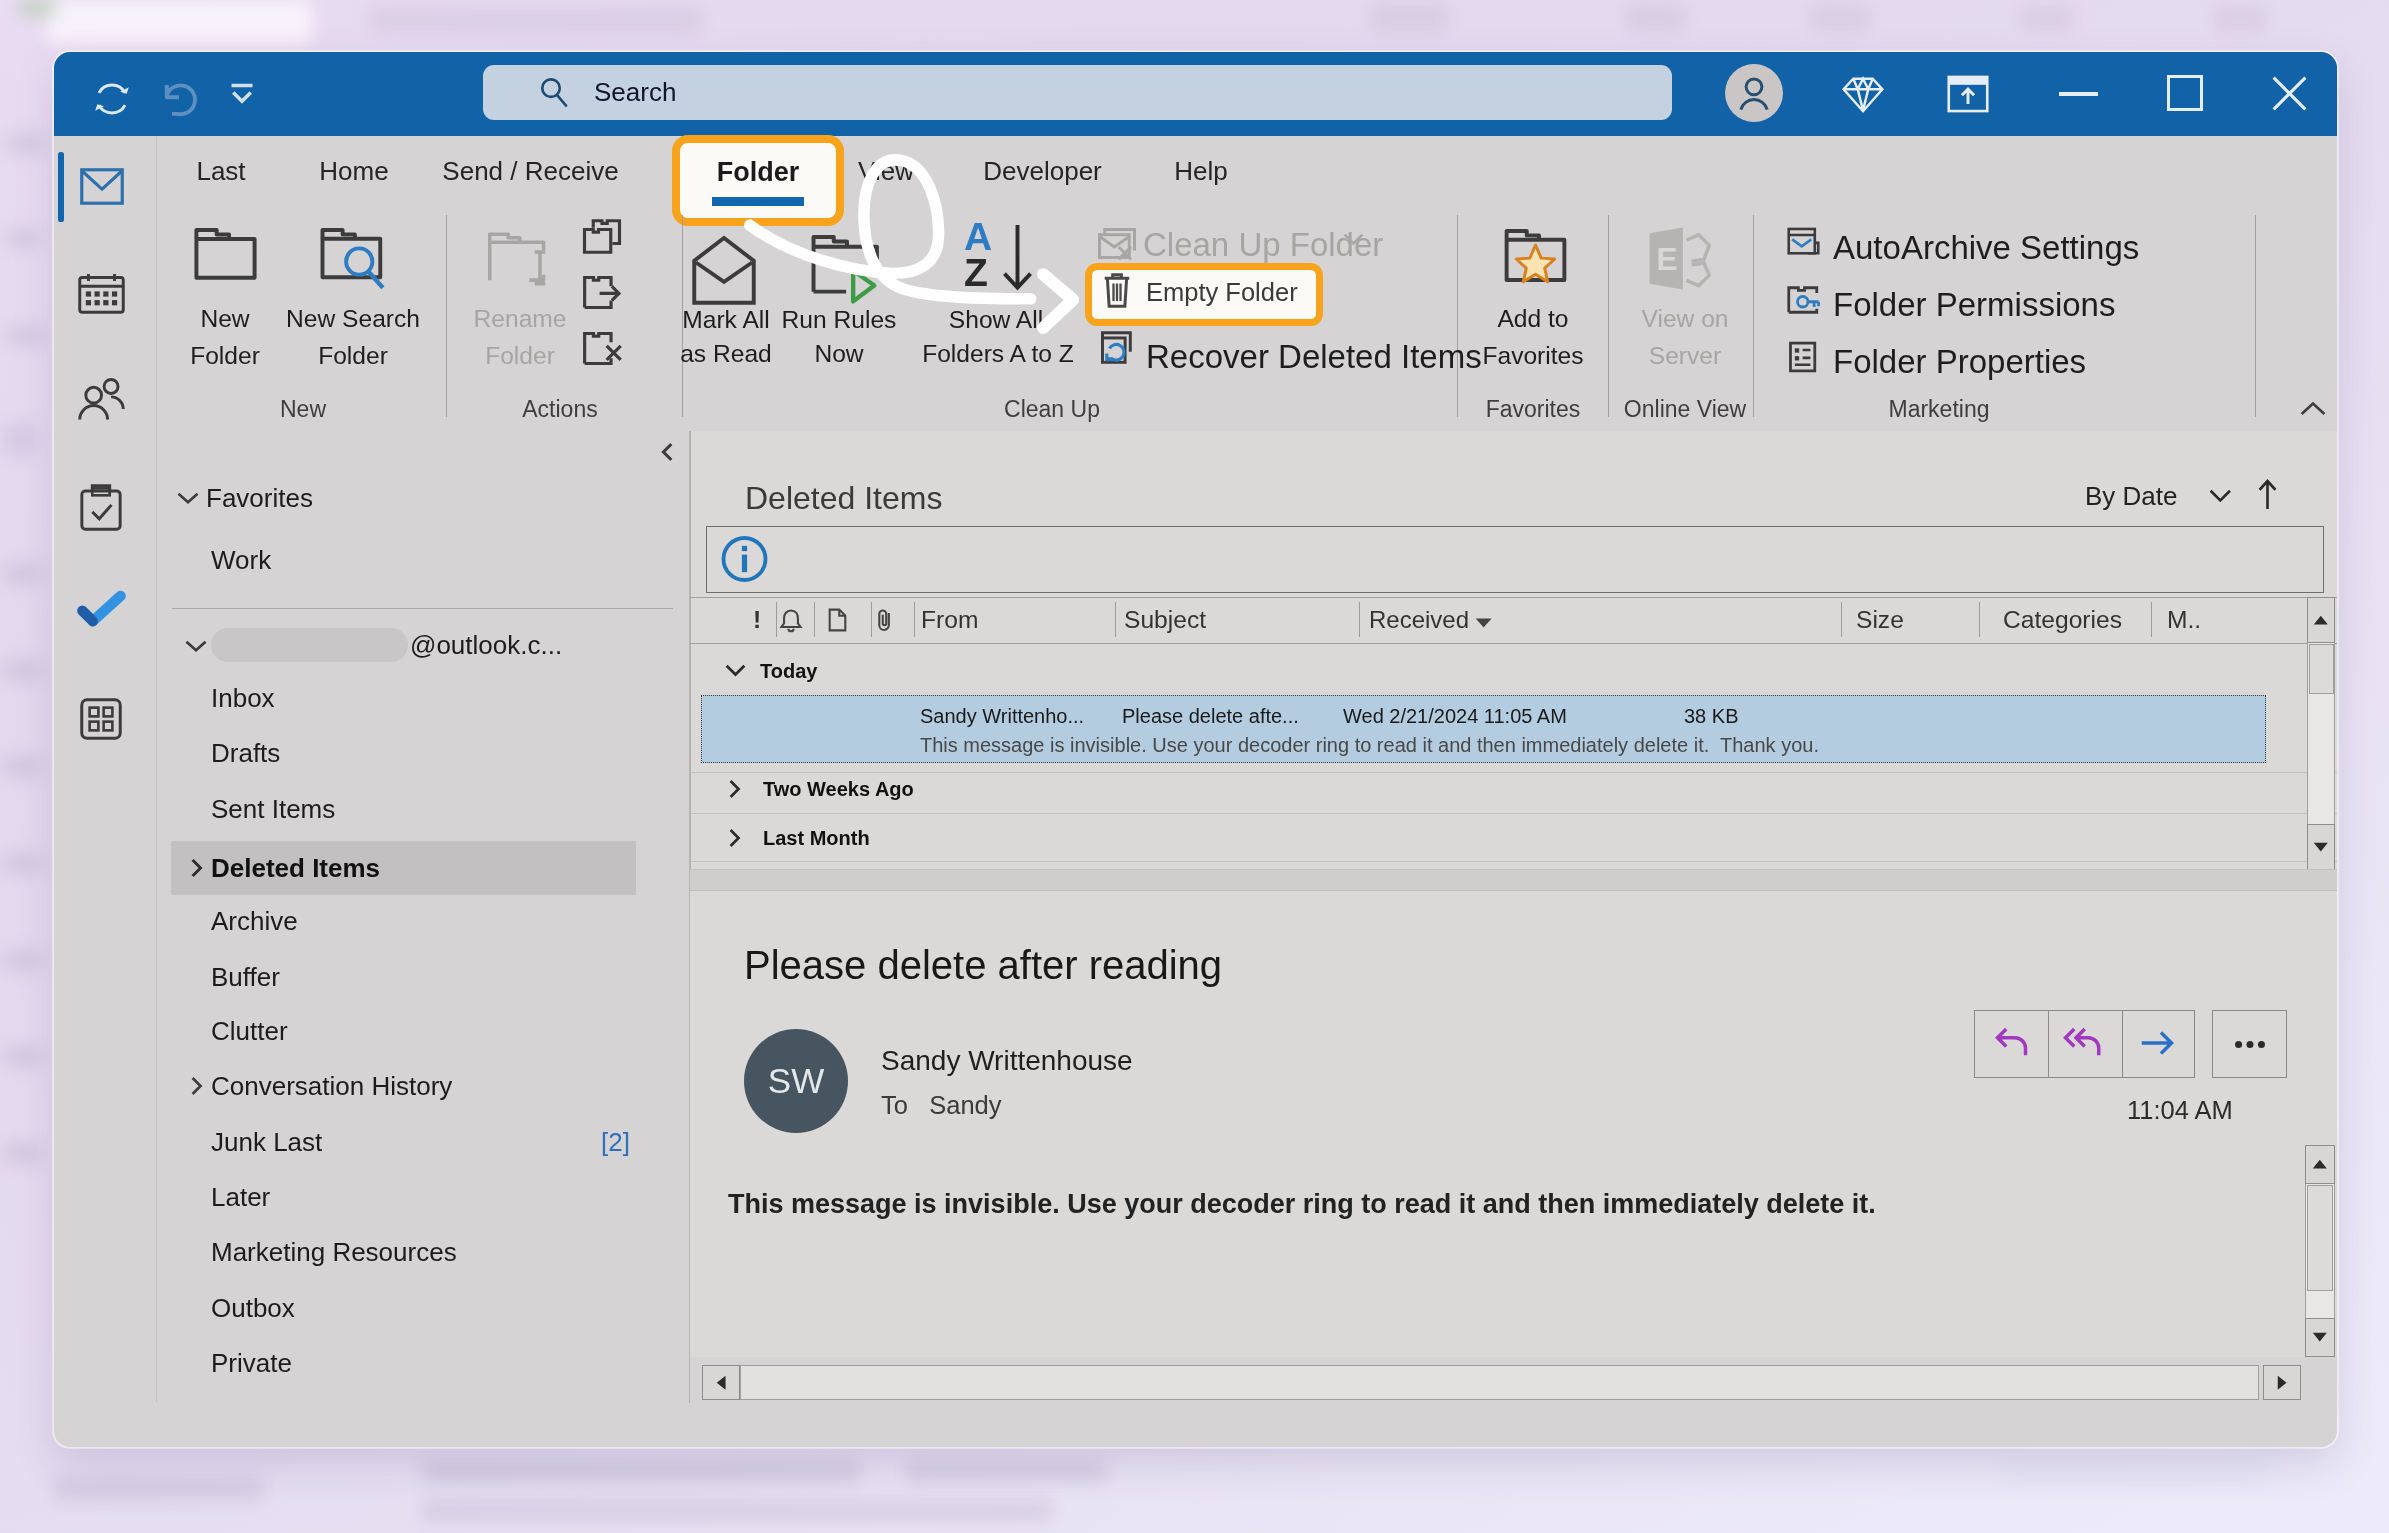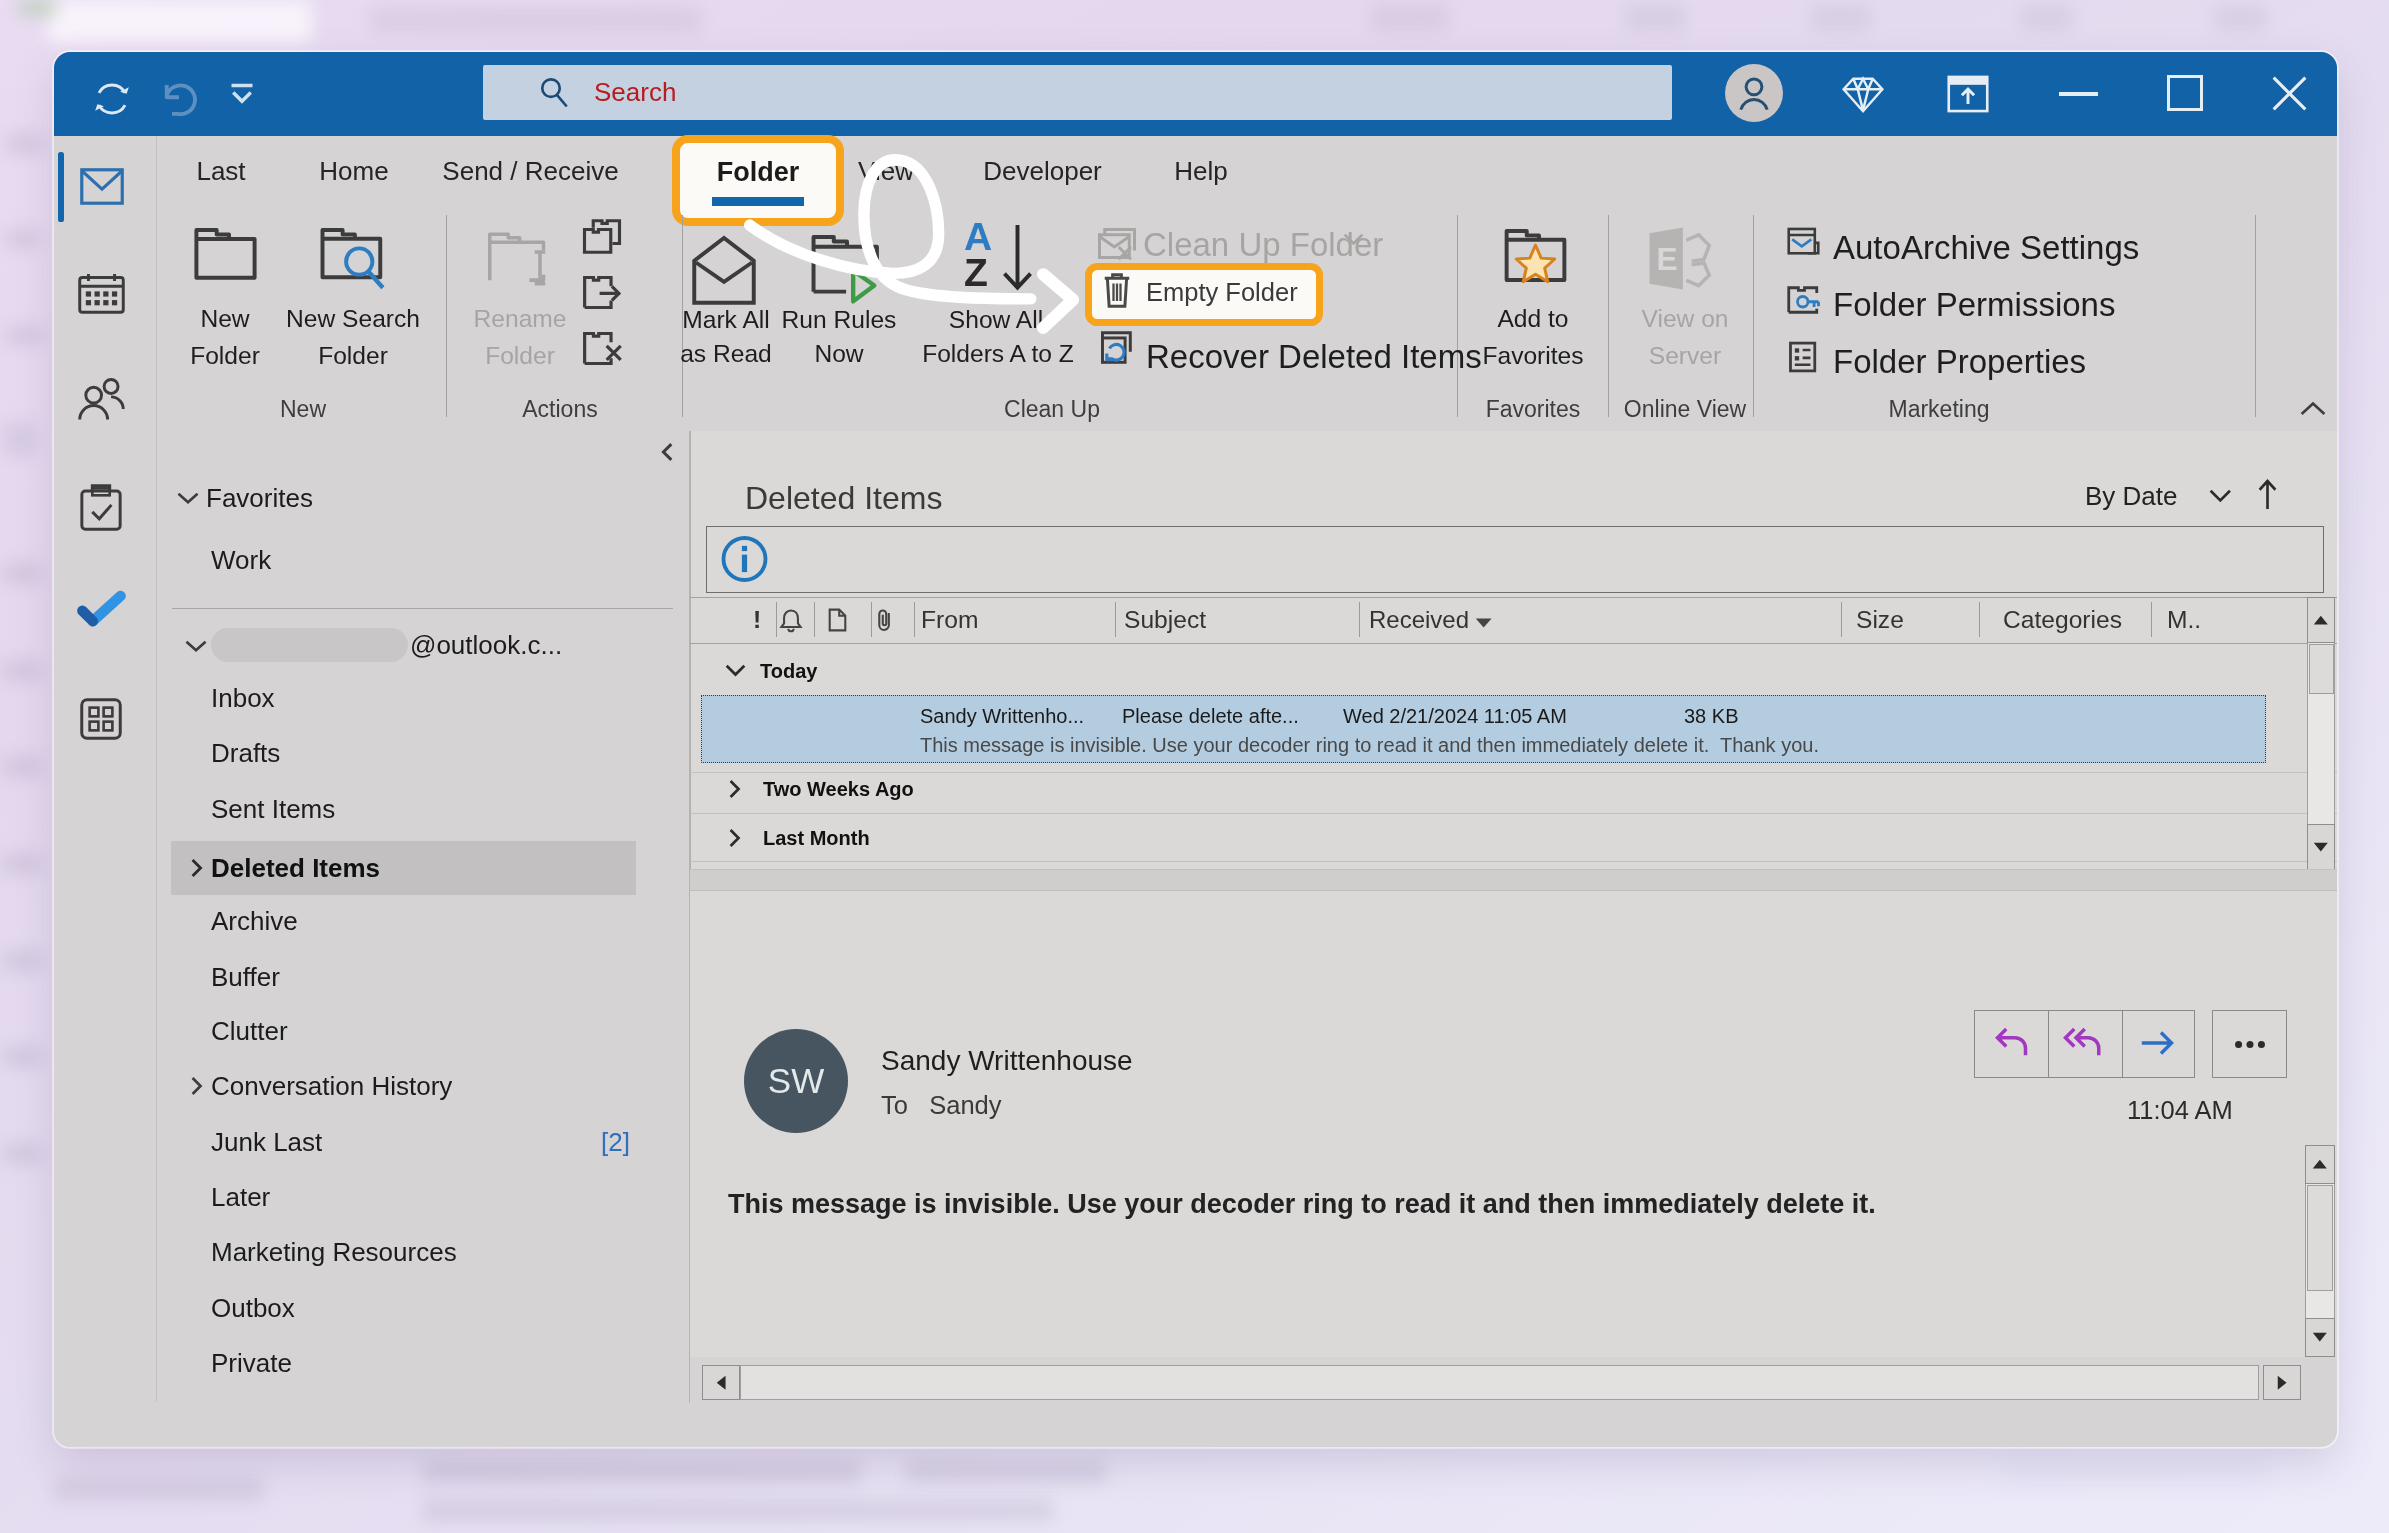--- a/index.html
+++ b/index.html
@@ -13,22 +13,22 @@
 .smudge { position:absolute; filter:blur(8px); border-radius:7px; }
 .win {
   position:absolute; left:54px; top:52px; width:2283px; height:1395px;
   border-radius:16px; background:#d5d3d3; overflow:hidden;
   box-shadow:0 0 0 1.8px rgba(255,255,255,0.55), 0 16px 40px rgba(90,70,120,0.18);
 }
 
 .titlebar { position:absolute; left:0; top:0; width:100%; height:84px; background:#1162a6; }
 .search {
   position:absolute; left:429px; top:13px; width:1189px; height:55px;
-  background:#c3d1e1; border-radius:2px; display:flex; align-items:center;
-  color:#b91c1c; font-size:26px;
+  background:#c3d1e1; border-radius:11px; display:flex; align-items:center;
+  color:#0f172a; font-size:26px;
 }
 
 .tabs { position:absolute; left:103px; top:84px; width:2180px; height:70px; }
 .tab { position:absolute; top:0; height:70px; display:flex; align-items:center; justify-content:center; font-size:26px; color:#252525; }
 .ribbon { position:absolute; left:103px; top:155px; width:2180px; height:224px; }
 .rsep { position:absolute; width:0.9px; top:8.8px; height:202px; background:#a3a1a0; }
 .rlabel { position:absolute; top:344px; font-size:23px; color:#3f3e3e; transform:translateX(-50%); white-space:nowrap; }
 .btxt { position:absolute; font-size:24.6px; color:#1e1e1e; transform:translateX(-50%); white-space:nowrap; }
 .btxt2 { position:absolute; font-size:33px; color:#1e1e1e; white-space:nowrap; }
 .gray { color:#a7a5a4 !important; }
@@ -441,20 +441,21 @@
       </div>
     <div class="abs" style="left:1619px;top:213px;width:24.6px;height:50px;background:#dddbda;border:0.9px solid #a09e9d"></div>
     <div class="sbtn" style="left:1617px;top:393px;width:28px;height:46px">
         <svg width="17.6" height="12.3" viewBox="0 0 20 14">
           <path d="M 2 2 L 18 2 L 10 12 Z" fill="#2b2b2b"></path>
         </svg>
       </div>
   </div>
   <div class="splitter"></div>
   <div class="rpane" id="rpane">
+    <div class="mtx" style="left:54px;top:74px;font-size:40px;color:#181818">Please delete after reading</div>
     <div class="abs" style="left:54px;top:138px;width:104px;height:104px;border-radius:50%;background:#46555f;display:flex;align-items:center;justify-content:center;color:#e3e8ea;font-size:35px">SW</div>
     <div class="mtx" style="left:191px;top:170px;font-size:28px;color:#1f1f1f">Sandy Writtenhouse</div>
     <div class="mtx" style="left:191px;top:214px;font-size:25.5px;color:#3a3a3a">To&nbsp;&nbsp; Sandy</div>
     <div class="abs" style="left:1284px;top:119px;width:221px;height:68px;border:1.8px solid #8a8888"></div>
     <div class="abs" style="left:1358px;top:119px;width:0.9px;height:68px;background:#8a8888"></div>
     <div class="abs" style="left:1432px;top:119px;width:0.9px;height:68px;background:#8a8888"></div>
     <svg class="chev" style="left:1302px;top:152px" width="39" height="35" viewBox="0 0 44 40">
       <path d="M 16 4 L 6 14 L 16 24 M 6 14 L 26 14 a 12 12 0 0 1 12 12 l 0 8" fill="none" stroke="#a238c0" stroke-width="4"></path>
     </svg>
     <svg class="chev" style="left:1372px;top:152px" width="42" height="35" viewBox="0 0 48 40">

